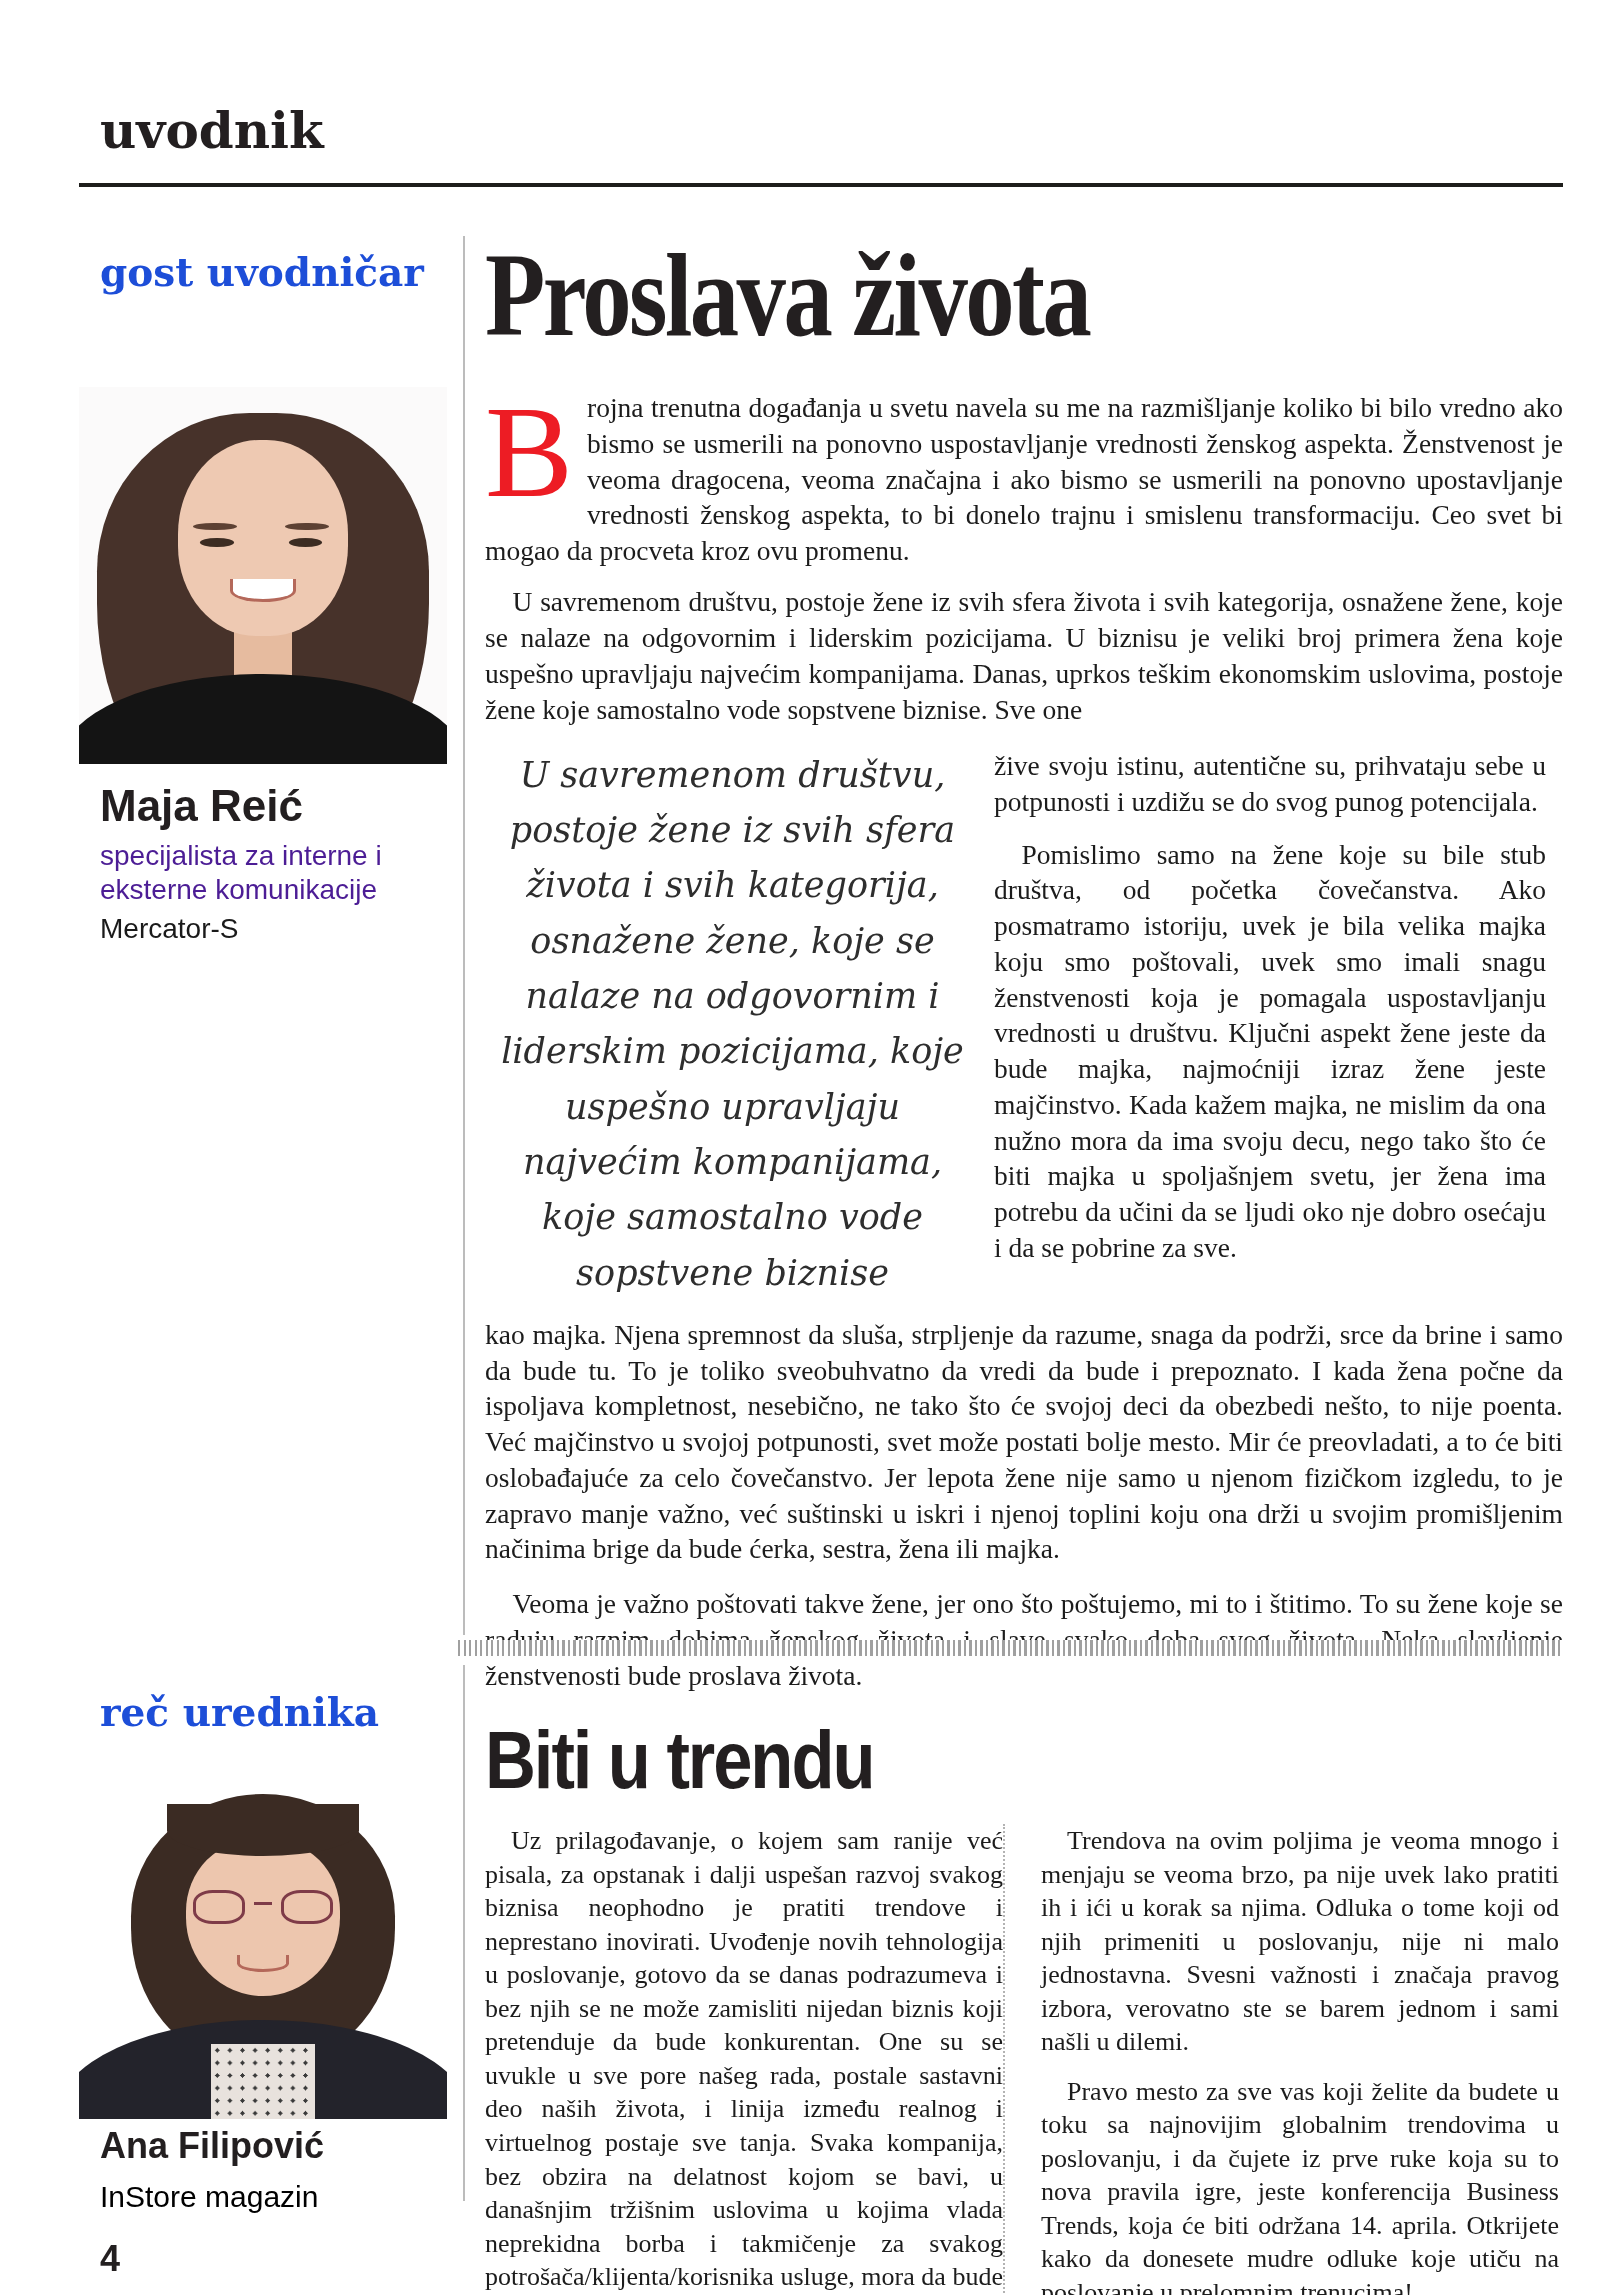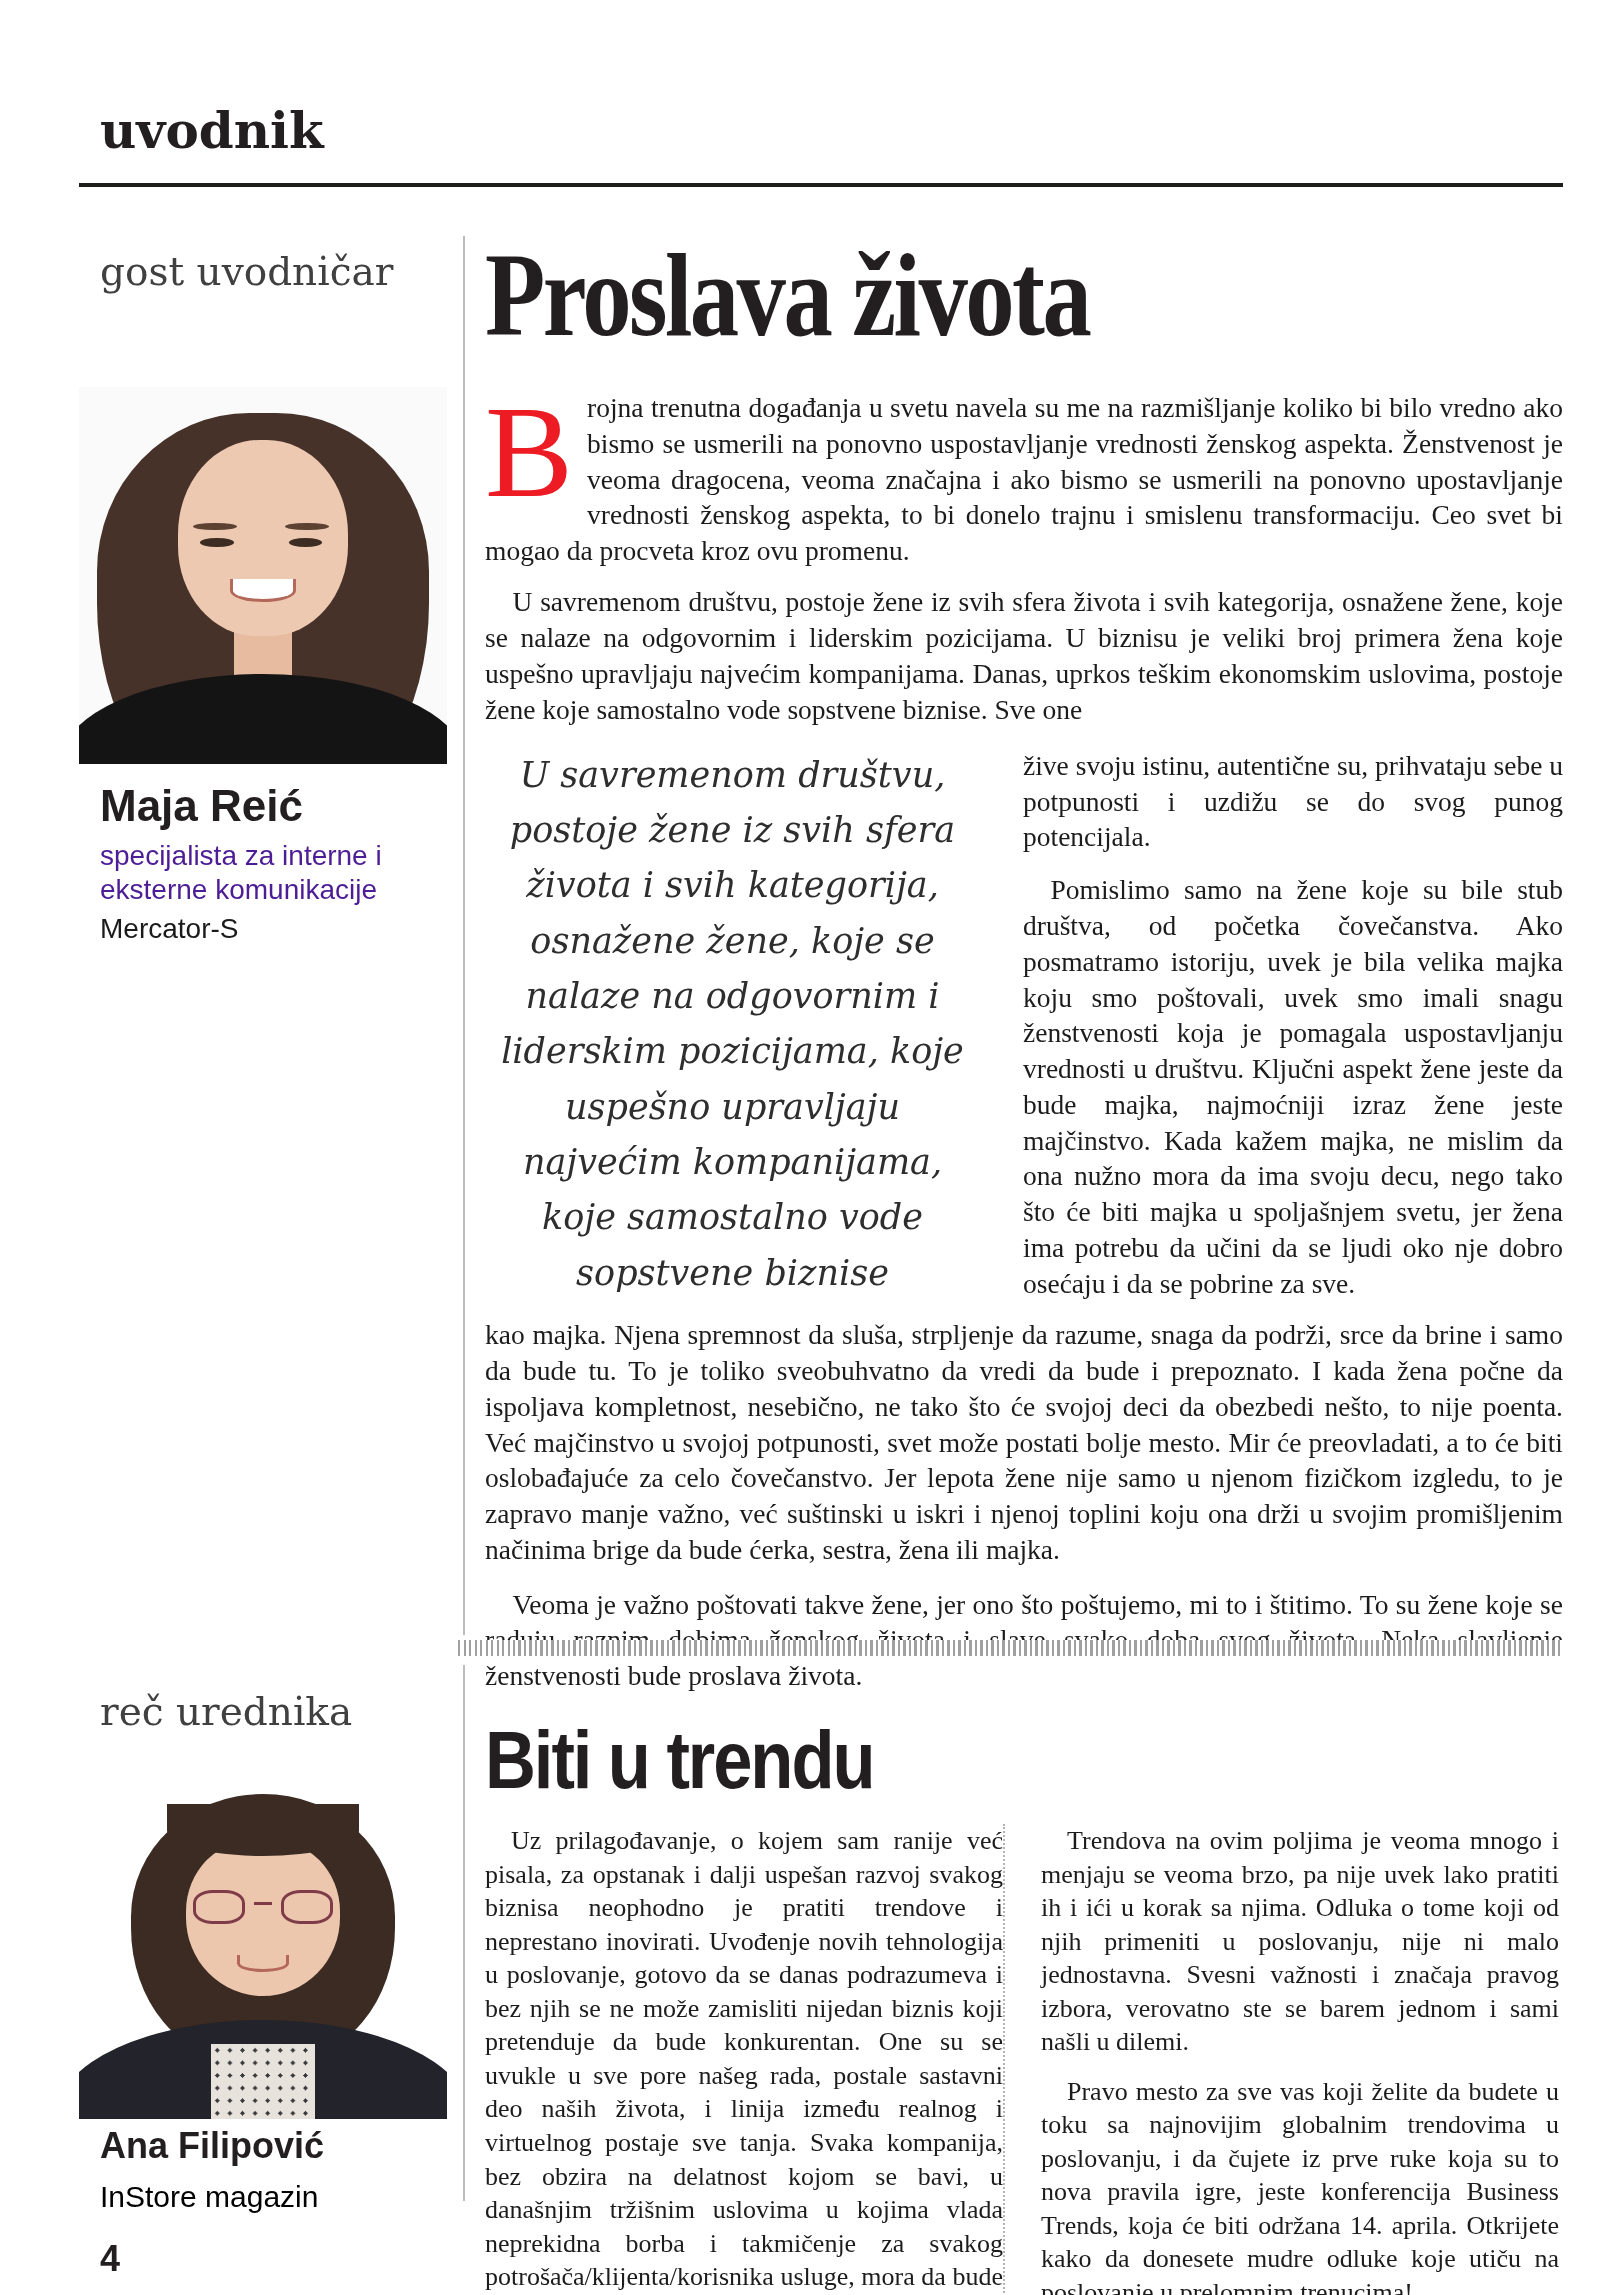--- a/index.html
+++ b/index.html
@@ -5,21 +5,21 @@
   html,body{margin:0;padding:0;background:#ffffff;}
   body{width:1623px;height:2295px;position:relative;overflow:hidden;
        font-family:"Liberation Sans",sans-serif;color:#231f20;}
 
   
   .kicker{position:absolute;left:100px;top:101px;font-family:"DejaVu Serif",serif;
           font-weight:bold;font-size:50px;letter-spacing:0;color:#231f20;}
   .top-rule{position:absolute;left:79px;top:183px;width:1484px;height:3.9px;background:#1d1d1b;}
 
   
-  .section-label{font-family:"DejaVu Serif",serif;font-weight:normal;font-size:39px;color:#404040;}
+  .section-label{font-family:"DejaVu Serif",serif;font-weight:bold;font-size:39px;color:#1d4ed8;}
   .vline{position:absolute;width:2.4px;background:#bcbcbc;}
   .serif{font-family:"Liberation Serif",serif;font-size:27.5px;line-height:1.30;
          text-align:justify;color:#1c1c1c;}
   .serif p{margin:0;}
   .indent{text-indent:1.0em;}
 
   
   #section1{position:absolute;left:79px;top:236px;width:1484px;height:1402px;}
   #s1-label{position:absolute;left:21px;top:12.6px;}
   #s1-vline{left:384px;top:0;height:1399px;}
@@ -45,21 +45,21 @@
   .big-title{font-weight:bold;font-size:119px;line-height:1;margin:0;color:#231f20;
              letter-spacing:-3.1px;display:inline-block;transform:scaleX(.83);transform-origin:0 50%;
              white-space:nowrap;}
   #content1 .big-title{margin-bottom:35px;}
   .dropcap{float:left;font-family:"Liberation Serif",serif;color:#ed1c24;font-size:132px;
            line-height:.82;padding:7.9px 14px 0 0;font-weight:normal;}
   #p2{margin-top:15.7px;}
   .quote-row{display:flex;margin-top:20.4px;}
   .pullquote{width:495px;flex:0 0 495px;font-family:"DejaVu Serif",serif;font-style:italic;
              font-size:35px;line-height:1.58;text-align:center;color:#2e2e2e;}
-  .sidecol{margin-left:43px;width:552px;}
+  .sidecol{margin-left:14px;width:552px;}
   .sidecol p{margin:0 0 0 0;}
   .sidecol p + p{margin-top:17.3px;}
   #p3{margin-top:16px;}
   #p4{margin-top:19px;}
 
   
   #section2{position:absolute;left:79px;top:1637px;width:1484px;height:620px;}
   #stripes{position:absolute;left:379px;top:3.1px;width:1105px;height:15.7px;
            background:repeating-linear-gradient(90deg,#a0a0a0 0 2.4px,#ffffff 2.4px 5.5px);}
   #s2-label{position:absolute;left:21px;top:52px;}

